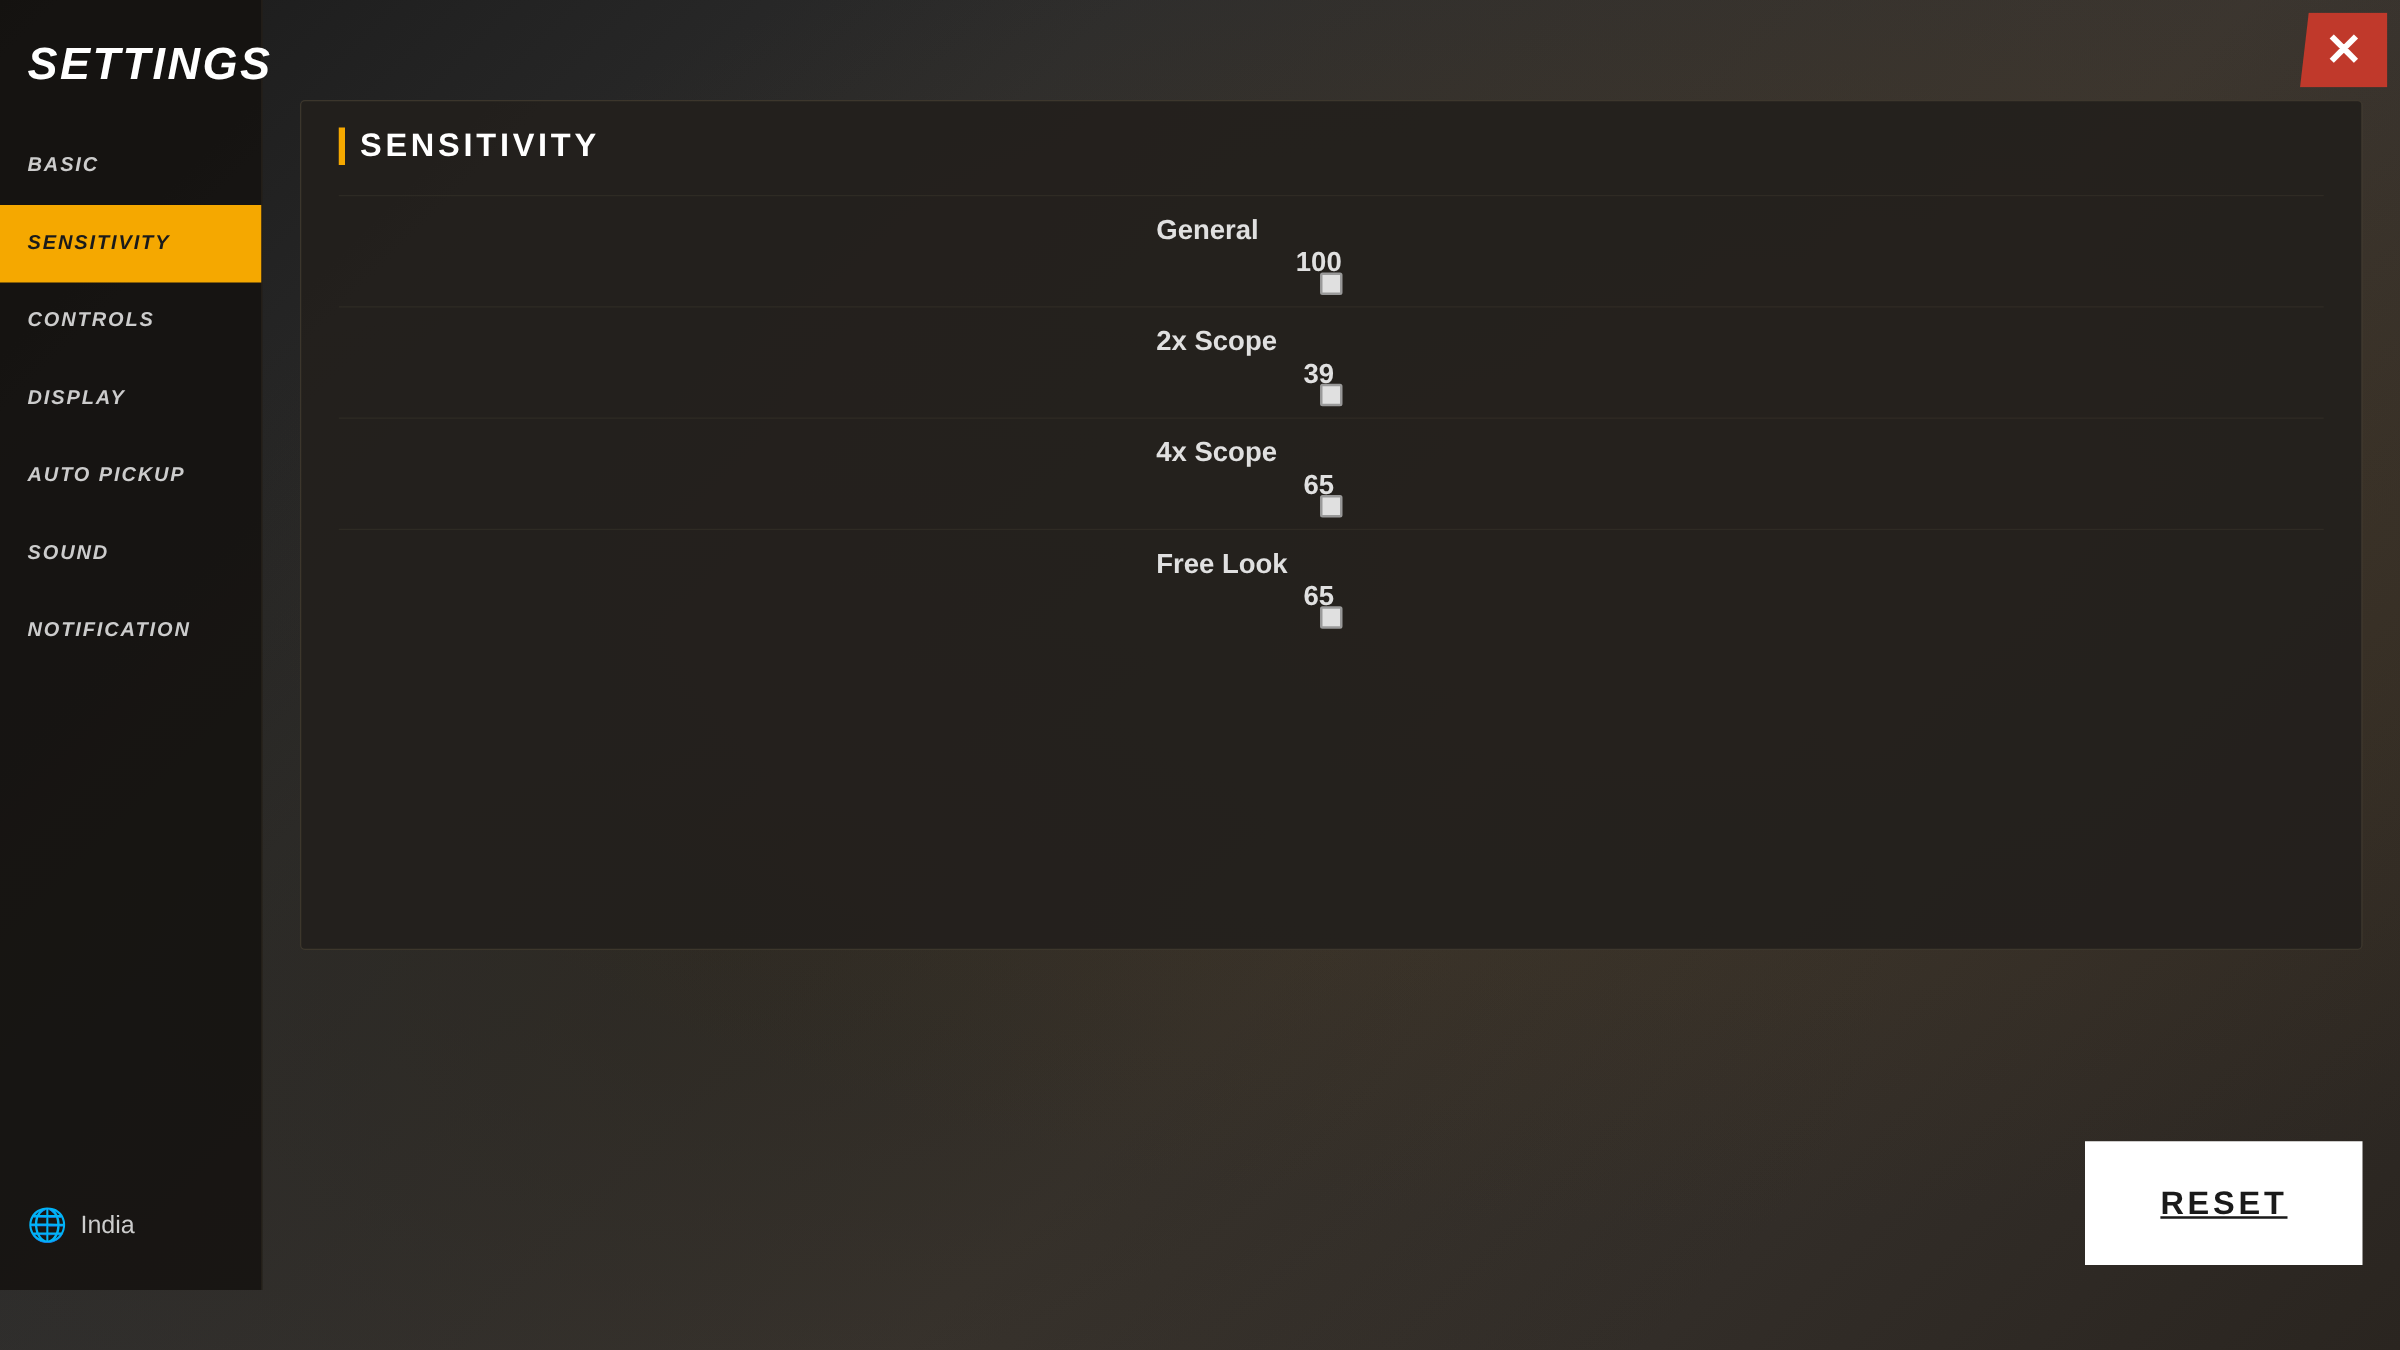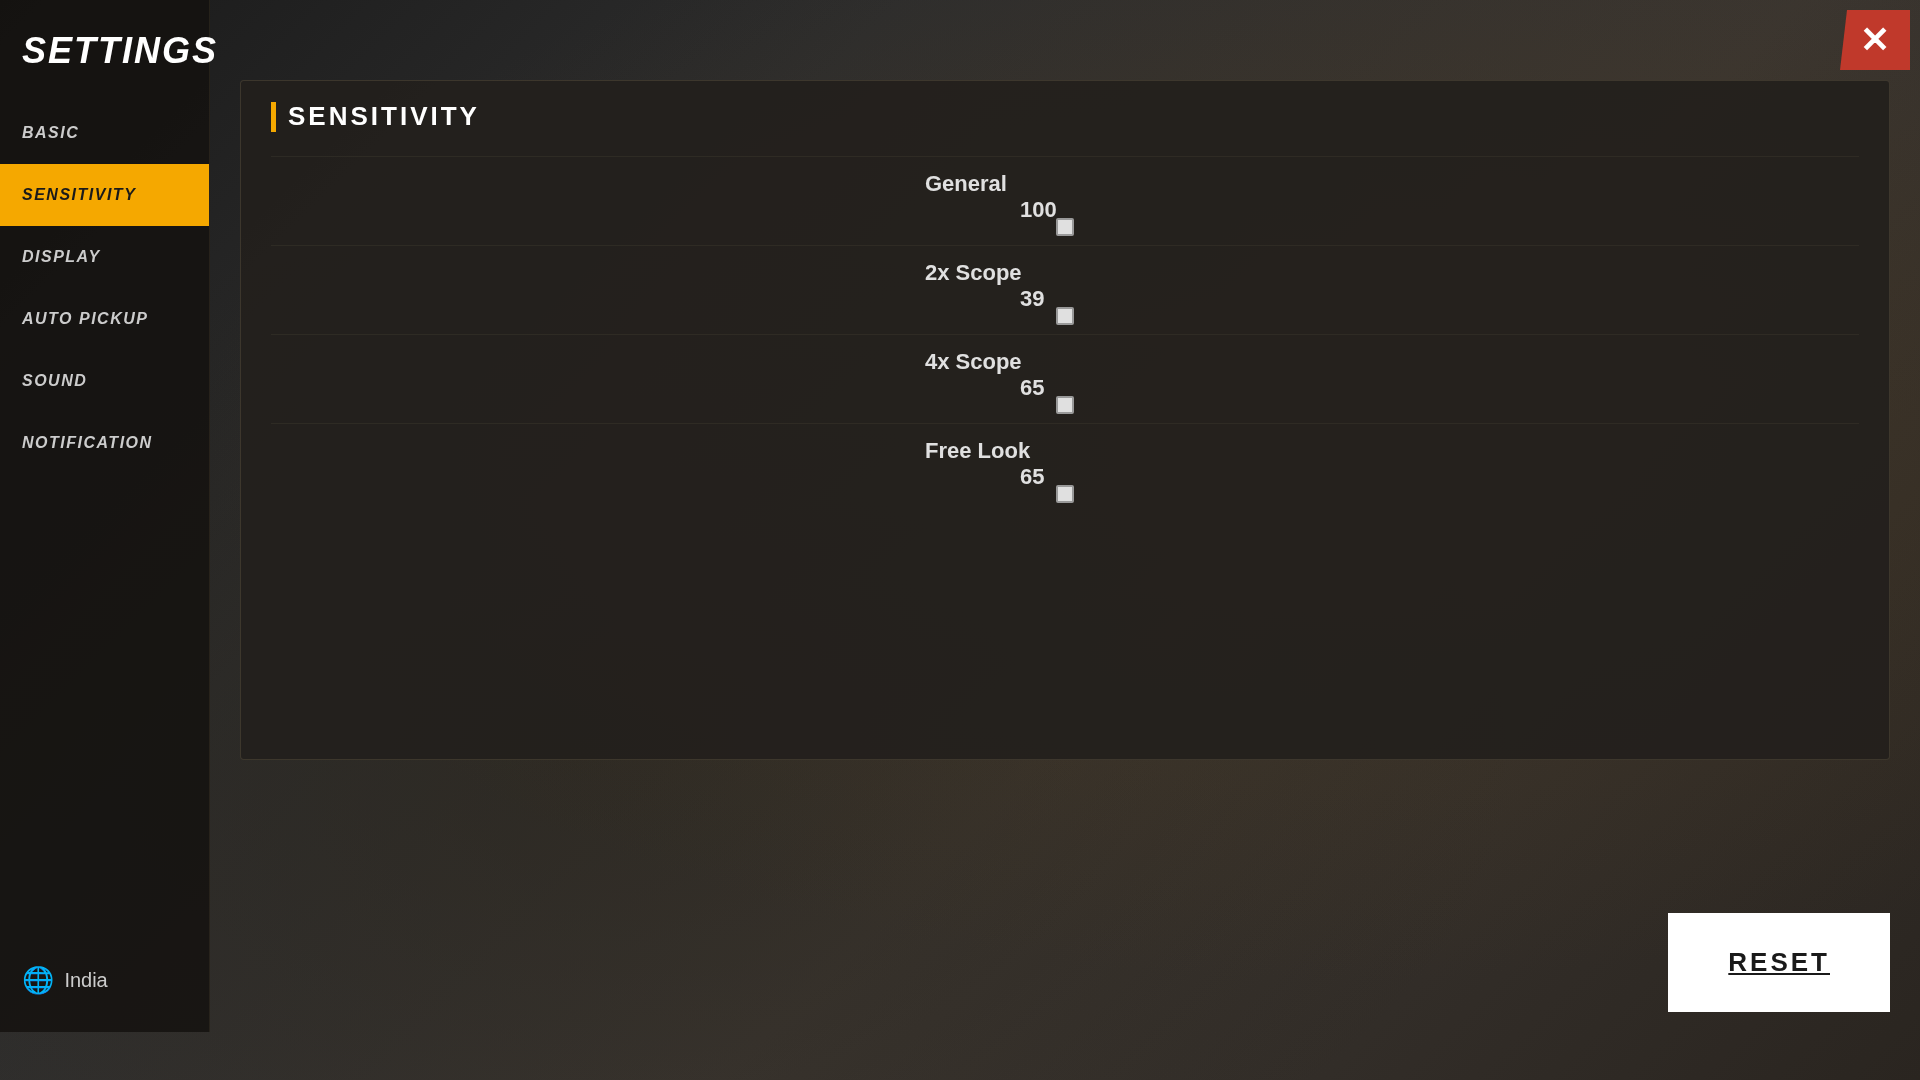--- a/index.html
+++ b/index.html
@@ -170,21 +170,21 @@
       font-weight: 700;
       width: 280px;
       min-width: 280px;
     }
 
     .slider-value {
       color: #e0e0e0;
       font-size: 22px;
       font-weight: 700;
       width: 70px;
-      text-align: left;
+      text-align: center;
       margin-right: 20px;
     }
 
     .slider-track-container {
       flex: 1;
       position: relative;
       height: 20px;
       display: flex;
       align-items: center;
     }
@@ -243,20 +243,21 @@
 
 <div class="layout">
 
   <aside class="sidebar">
     <div class="sidebar-title">SETTINGS</div>
 
     <nav class="sidebar-nav">
 
     <div class="nav-item">BASIC</div>
         <div class="nav-item active">SENSITIVITY</div>
+        <div class="nav-item">CONTROLS</div>
         <div class="nav-item">DISPLAY</div>
         <div class="nav-item">AUTO PICKUP</div>
         <div class="nav-item">SOUND</div>
         <div class="nav-item">NOTIFICATION</div>
       </nav>
 
     <div class="sidebar-footer">
       <span class="globe-icon">🌐</span>
       <span>India</span>
     </div>

